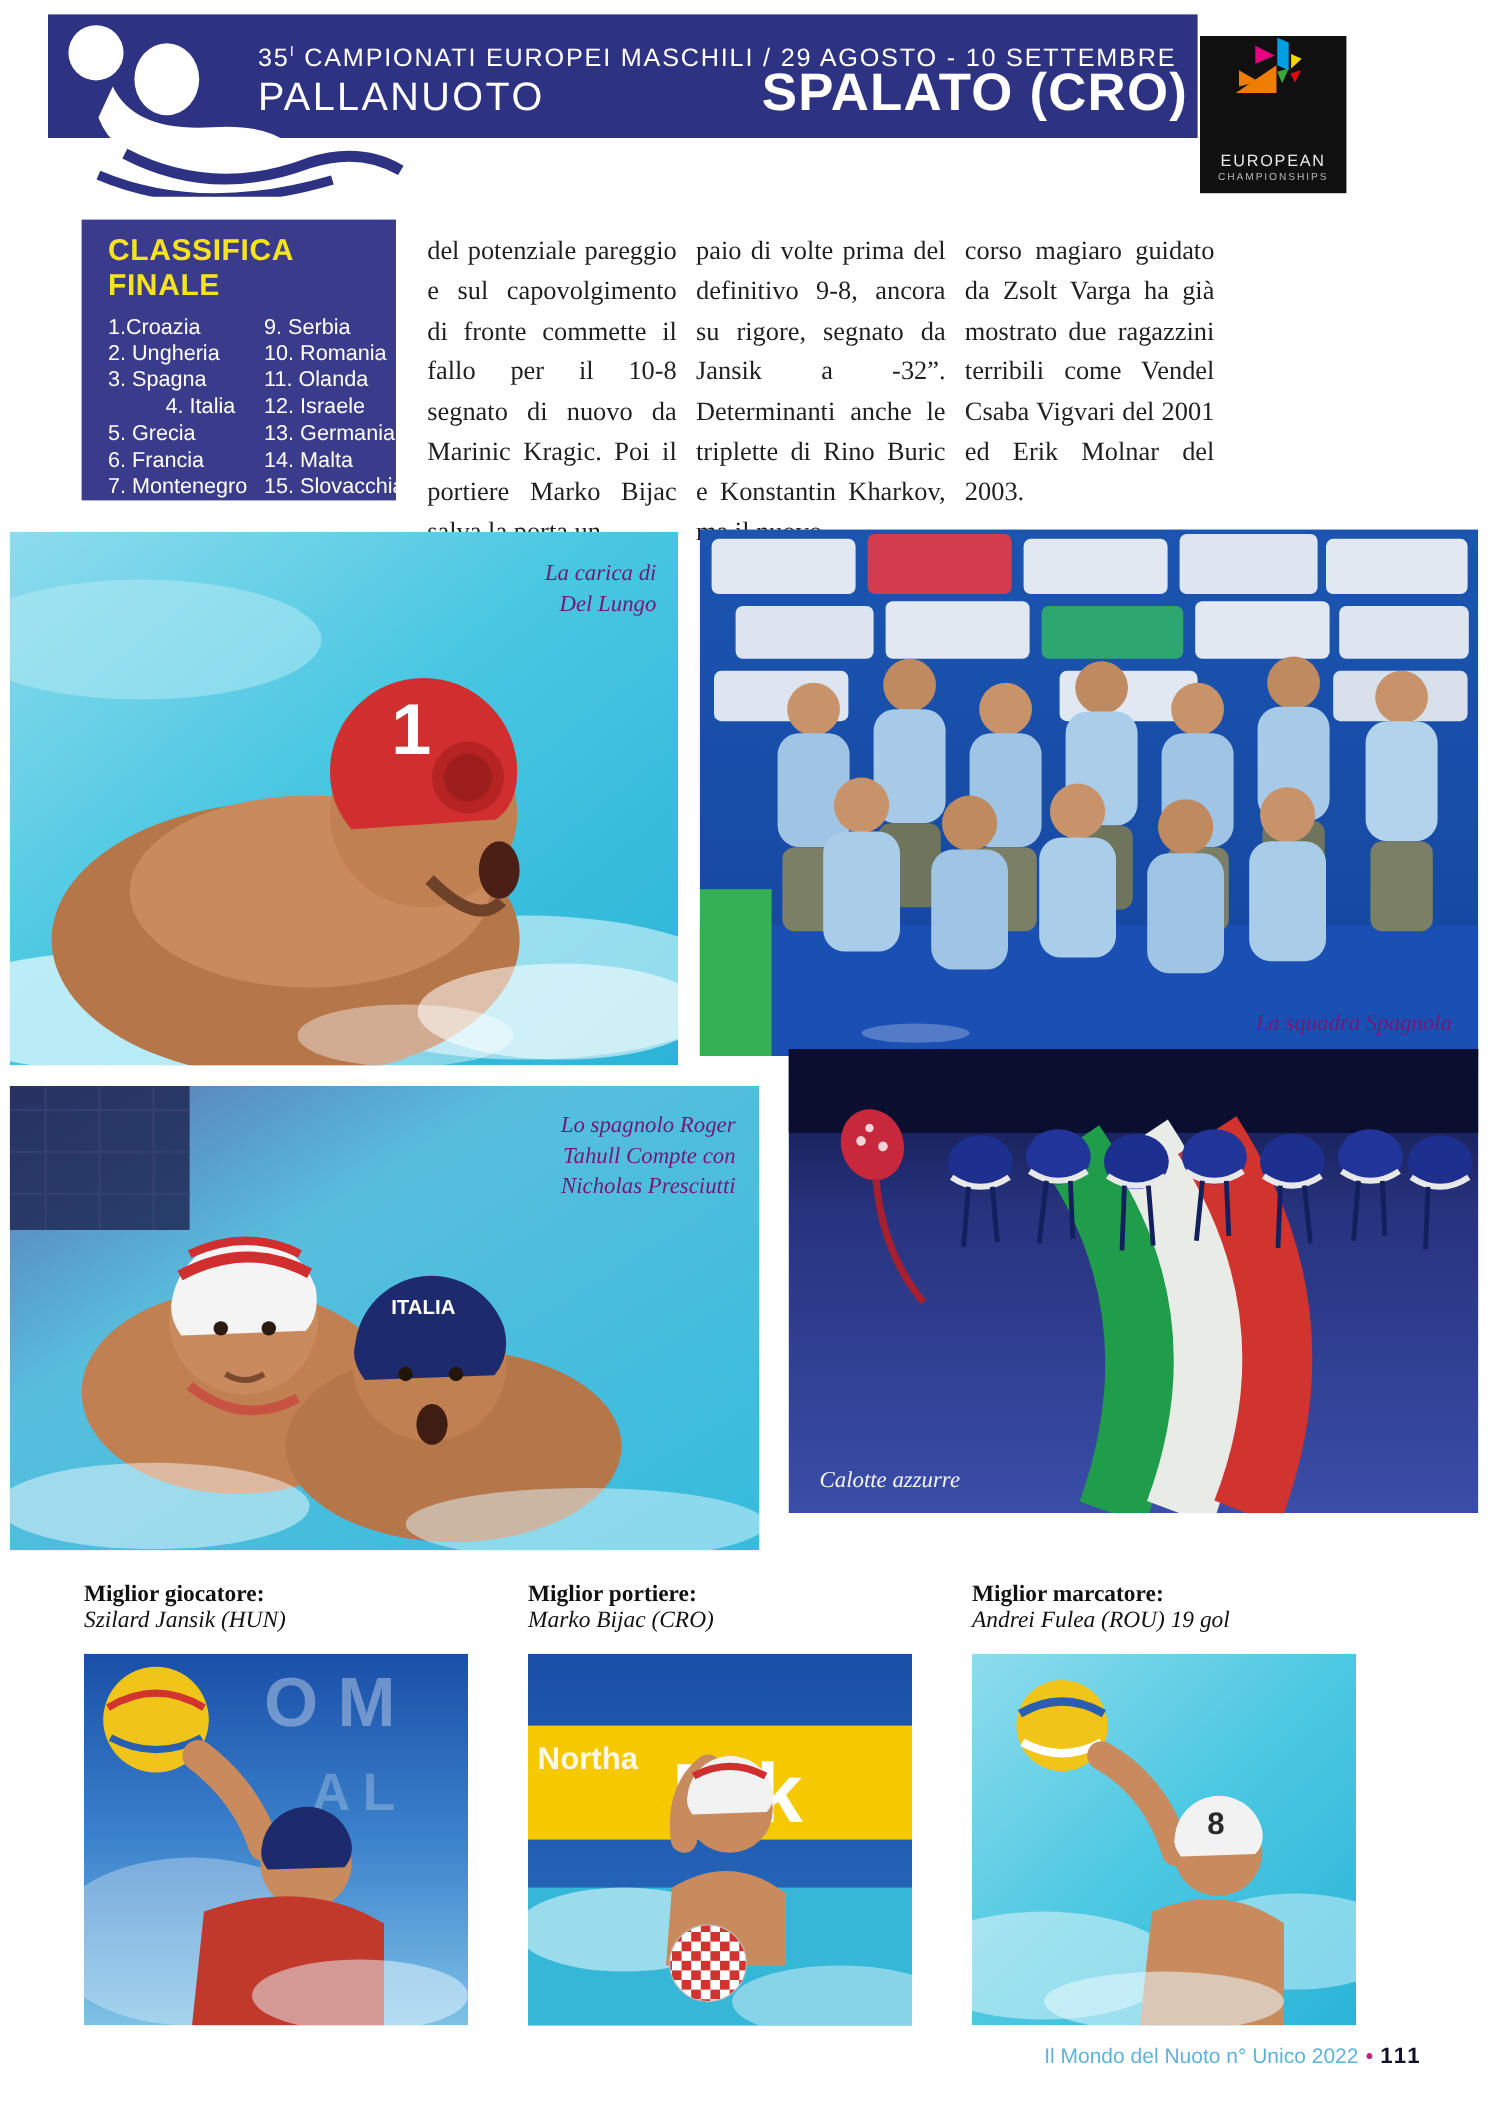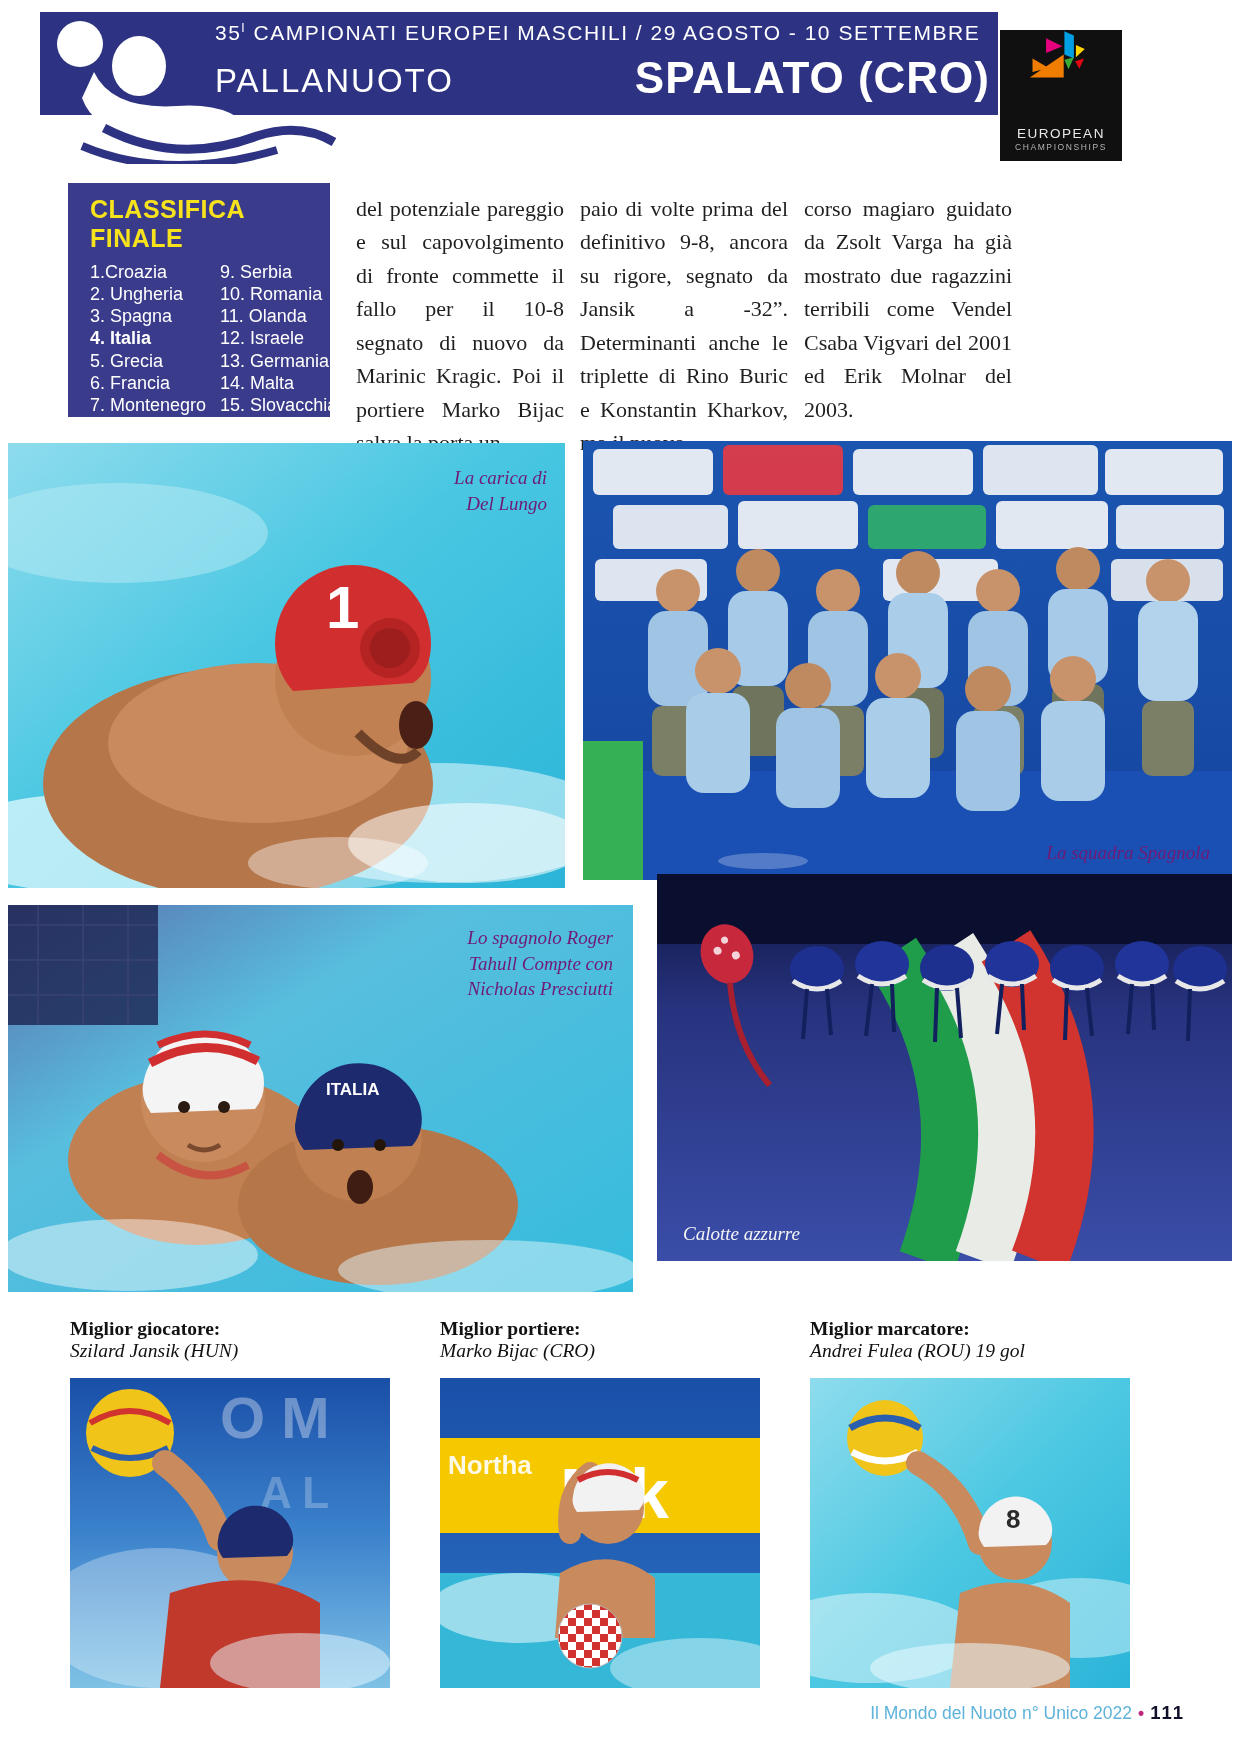--- a/index.html
+++ b/index.html
@@ -2,39 +2,39 @@
 <html><head>
 <meta charset="utf-8">
 <style>
   html,body{margin:0;padding:0;background:#ffffff;}
   .page{position:relative;width:1240px;height:1754px;background:#ffffff;overflow:hidden;
         font-family:"Liberation Sans",sans-serif;}
   .abs{position:absolute;}
 
   
   .header-bar{left:40px;top:12px;width:958px;height:103px;background:#2d3282;}
-  .hdr-subtitle{left:215px;top:21px;width:775px;color:#ffffff;font-size:21px;
+  .hdr-subtitle{left:215px;top:36px;width:775px;color:#ffffff;font-size:21px;
     letter-spacing:1.5px;font-weight:400;white-space:nowrap;}
   .hdr-subtitle sup{font-size:12px;}
   .hdr-section{left:215px;top:62px;color:#ffffff;font-size:33px;letter-spacing:2px;font-weight:400;}
   .hdr-title{left:470px;top:53px;width:520px;text-align:right;color:#ffffff;
     font-size:44px;font-weight:bold;letter-spacing:1px;}
   .euro-box{left:1000px;top:30px;width:122px;height:131px;background:#101010;
     display:flex;flex-direction:column;align-items:center;justify-content:flex-end;padding-bottom:7px;box-sizing:border-box;}
   .euro-line1{color:#e9e9e9;font-size:13.5px;letter-spacing:1.5px;line-height:1.1;margin-top:43px;}
   .euro-line2{color:#b5b5b5;font-size:8.5px;letter-spacing:1.6px;line-height:1.4;}
 
   
   .classifica{left:68px;top:183px;width:262px;height:234px;background:#3b3b8c;
     box-sizing:border-box;padding:12px 16px 10px 22px;}
   .classifica-title{color:#f7e31c;font-size:25px;font-weight:bold;letter-spacing:0.5px;margin-bottom:8px;}
   .classifica-cols{display:flex;gap:14px;}
   .classifica-col{flex:1;}
   .classifica-col .li{color:#ffffff;font-size:18px;line-height:1.23;white-space:nowrap;}
-  .classifica-col .li.hl{font-weight:bold;}
+  .classifica-col .li.hl{font-weight:normal;margin-left:48px;}
 
   
   .article{left:356px;top:192px;width:656px;display:flex;gap:16px;}
   .article .col{flex:1;font-family:"Liberation Serif",serif;font-size:22px;
     line-height:1.52;color:#1f1f1f;text-align:justify;}
   .article .col b{font-weight:normal;}
 
   
   .photo{overflow:hidden;}
   .photo svg{display:block;}

